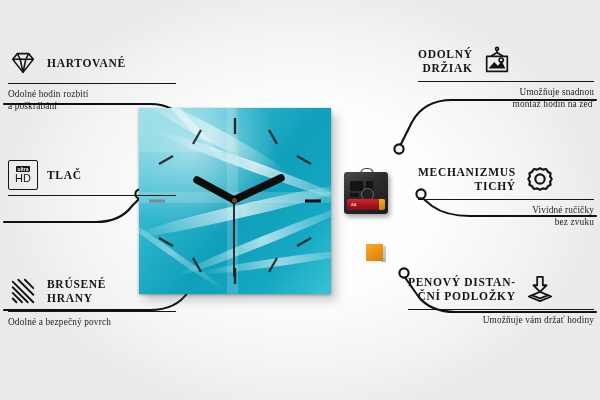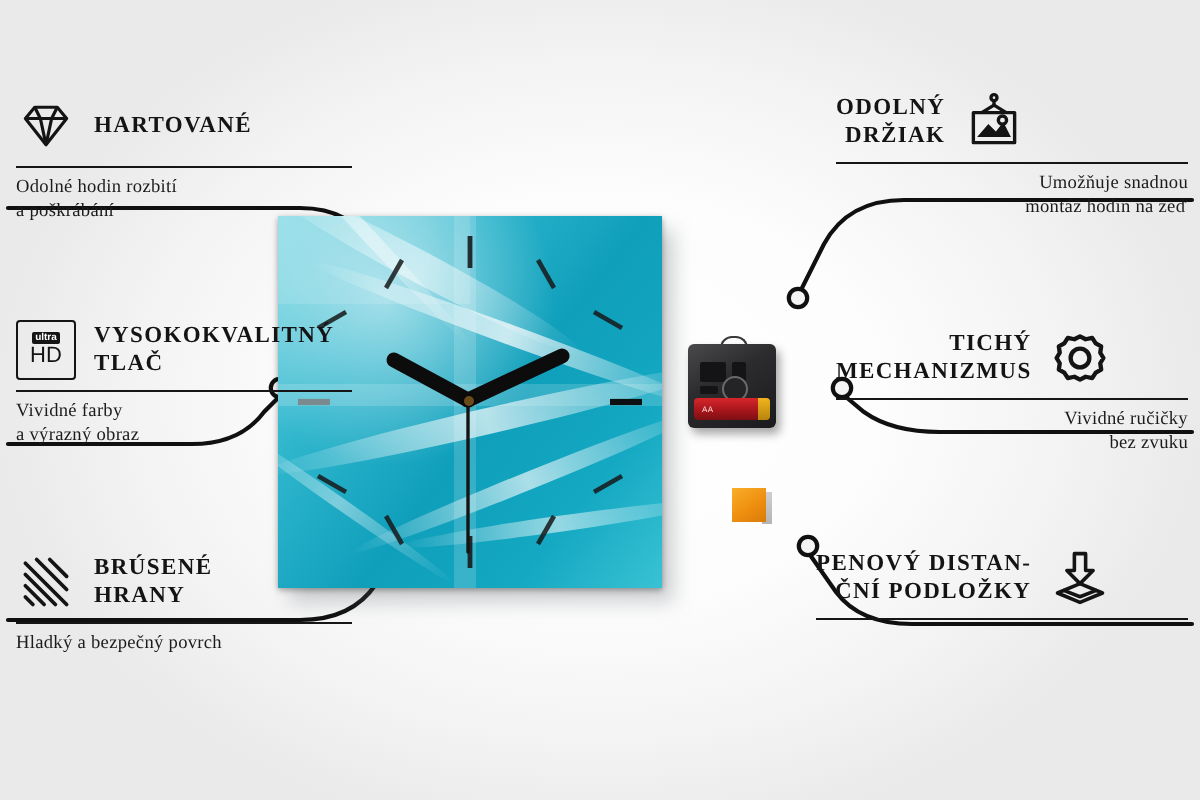--- a/index.html
+++ b/index.html
@@ -228,29 +228,24 @@
     </div>
   </div>
 
   <div class="feat left" id="f-print">
     <div class="feat-head">
       <div class="ficon" style="border:1.7px solid #141414;border-radius:2px;display:flex;flex-direction:column;align-items:center;justify-content:center;box-sizing:border-box;">
         <span style="font-family:'Liberation Sans',sans-serif;font-size:5px;font-weight:bold;background:#141414;color:#fff;padding:0 2px;line-height:6px;border-radius:1px;">ultra</span>
         <span style="font-family:'Liberation Sans',sans-serif;font-size:11px;font-weight:normal;color:#141414;line-height:12px;">HD</span>
       </div>
       <div class="ftitle">
-        <div>VYSOKOKVALITNÝ</div>
         <div>TLAČ</div>
       </div>
     </div>
     <div class="rule"></div>
-    <div class="fdesc">
-      <div>Vividné farby</div>
-      <div>a výrazný obraz</div>
-    </div>
   </div>
 
   <div class="feat left" id="f-edges">
     <div class="feat-head">
       <svg class="ficon" viewBox="0 0 32 32">
         <g stroke="#141414" stroke-width="2" stroke-linecap="round">
           <line x1="5" y1="6" x2="27" y2="28"></line>
           <line x1="5" y1="12" x2="21" y2="28"></line>
           <line x1="5" y1="18" x2="15" y2="28"></line>
           <line x1="5" y1="24" x2="9" y2="28"></line>
@@ -258,21 +253,21 @@
           <line x1="18" y1="4" x2="27" y2="13"></line>
         </g>
       </svg>
       <div class="ftitle">
         <div>BRÚSENÉ</div>
         <div>HRANY</div>
       </div>
     </div>
     <div class="rule"></div>
     <div class="fdesc">
-      <div>Hladký a bezpečný povrch</div>
+      <div>Odolné a bezpečný povrch</div>
     </div>
   </div>
 
   <div class="feat right" id="f-holder">
     <div class="feat-head">
       <div class="ftitle">
         <div>ODOLNÝ</div>
         <div>DRŽIAK</div>
       </div>
       <svg class="ficon" viewBox="0 0 32 32">
@@ -290,22 +285,22 @@
     <div class="rule"></div>
     <div class="fdesc">
       <div>Umožňuje snadnou</div>
       <div>montáž hodin na zeď</div>
     </div>
   </div>
 
   <div class="feat right" id="f-mech">
     <div class="feat-head">
       <div class="ftitle">
+        <div>MECHANIZMUS</div>
         <div>TICHÝ</div>
-        <div>MECHANIZMUS</div>
       </div>
       <svg class="ficon" viewBox="0 0 32 32">
         <g fill="none" stroke="#141414" stroke-width="2.3" stroke-linejoin="round">
           <path d="M16 4.5 L19 6 L22.5 5.3 L24.4 8.2 L27.3 9.8 L26.8 13.2 L28.5 16 L26.8 18.8 L27.3 22.2 L24.4 23.8 L22.5 26.7 L19 26 L16 27.5 L13 26 L9.5 26.7 L7.6 23.8 L4.7 22.2 L5.2 18.8 L3.5 16 L5.2 13.2 L4.7 9.8 L7.6 8.2 L9.5 5.3 L13 6 Z"></path>
           <circle cx="16" cy="16" r="5"></circle>
         </g>
       </svg>
     </div>
     <div class="rule"></div>
     <div class="fdesc">
@@ -323,16 +318,17 @@
       <svg class="ficon" viewBox="0 0 32 32">
         <g fill="none" stroke="#141414" stroke-width="1.9" stroke-linejoin="round">
           <path d="M13 3 L19 3 L19 12 L23 12 L16 19 L9 12 L13 12 Z"></path>
           <path d="M16 19 L28 24 L16 29 L4 24 Z"></path>
           <path d="M7 22.5 L16 26 L25 22.5"></path>
         </g>
       </svg>
     </div>
     <div class="rule"></div>
     <div class="fdesc">
+      <div>Umožňuje vám držať hodiny</div>
     </div>
   </div>
 
 </div>
 
 </body></html>

